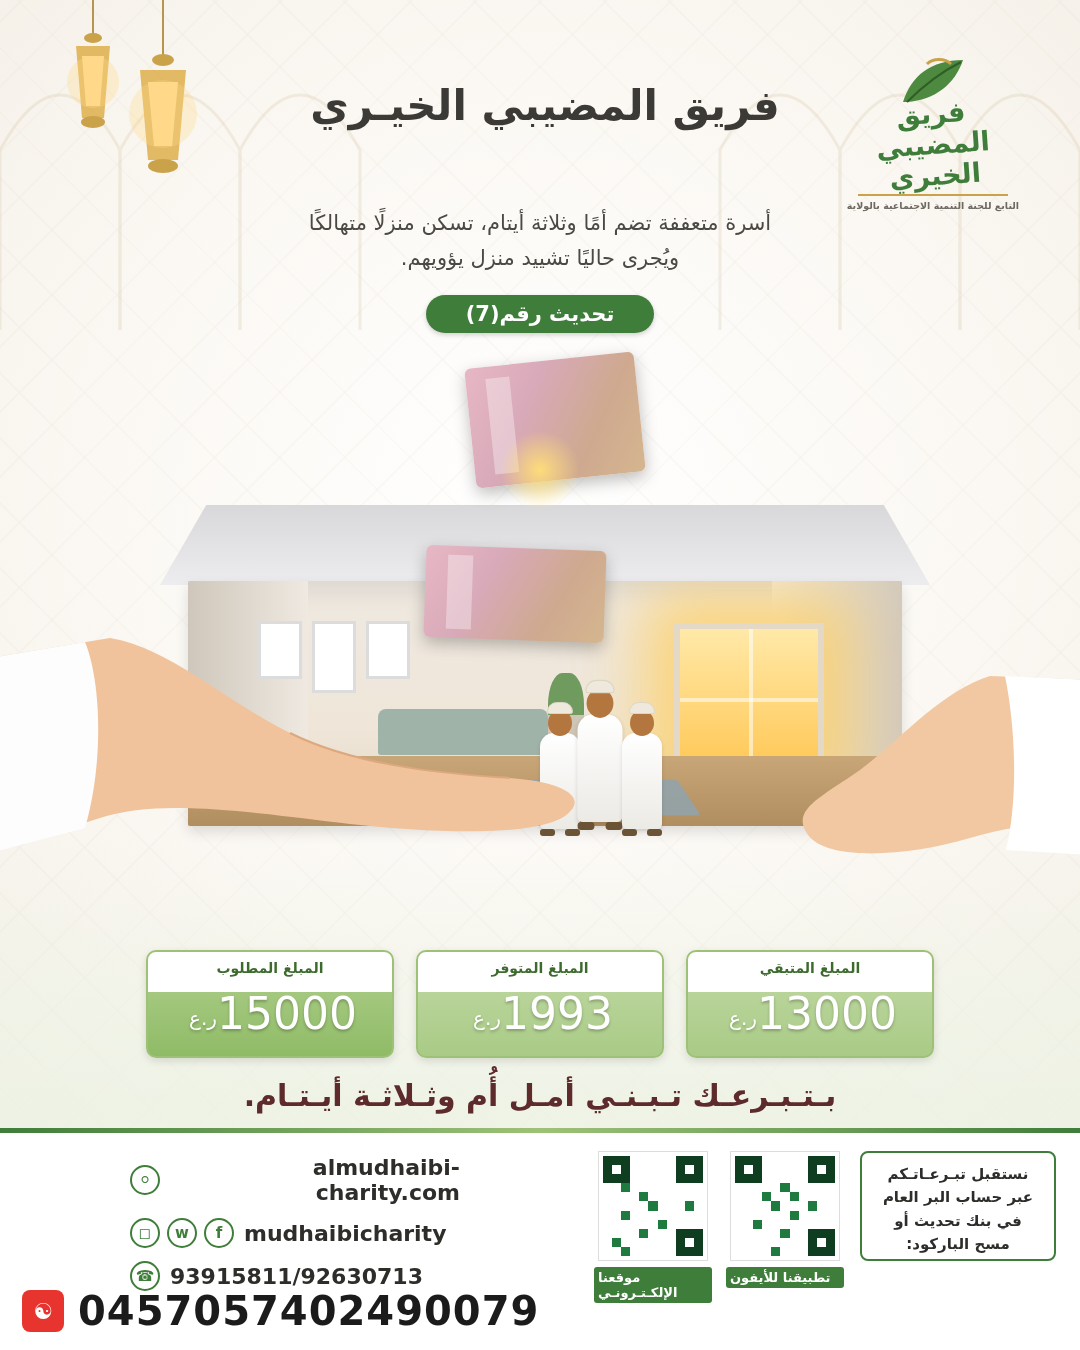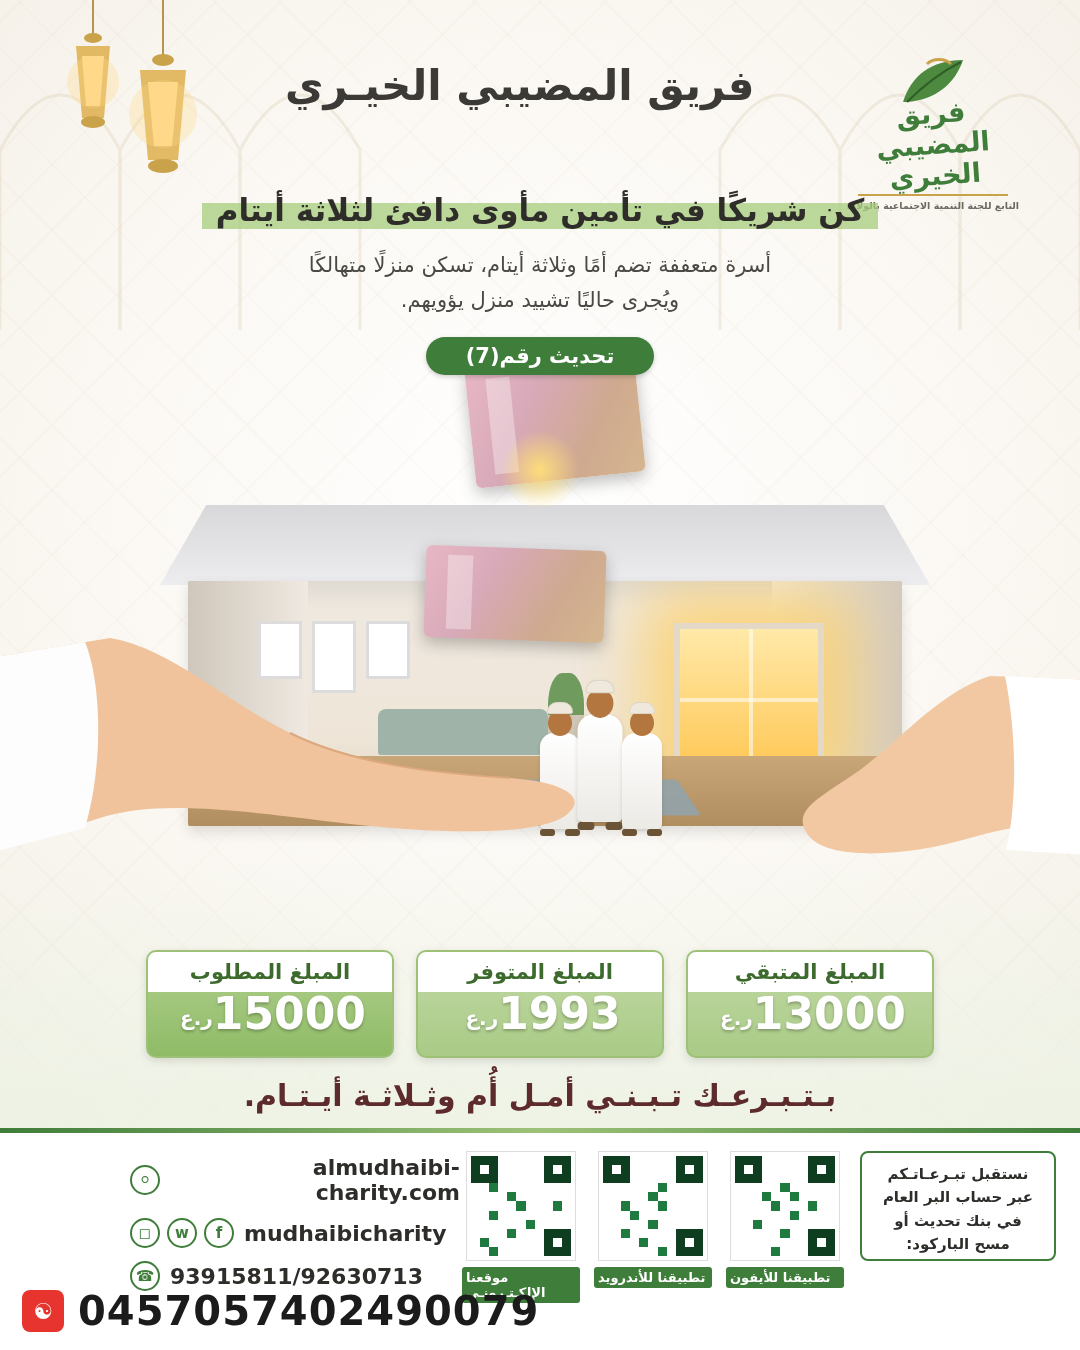--- a/index.html
+++ b/index.html
@@ -53,22 +53,22 @@
     transform: rotate(-4deg);
   }
   .logo .logo-sub {
     font-size: 9.5px; color: #6d6a62; margin-top: 4px; font-weight: bold;
   }
   .logo .logo-rule {
     width: 150px; height: 2px; background: #c9a24a; margin: 3px auto 0;
   }
 
   .title-block {
-    position: absolute; right: 275px; top: 20px; width: 520px;
-    text-align: left;
+    position: absolute; right: 275px; top: 40px; width: 520px;
+    text-align: center;
   }
   .title-main {
     font-size: 42px; font-weight: bold; color: #3c3a36;
     letter-spacing: 1px; line-height: 1.25;
   }
   .title-sub {
     font-size: 25px; color: #4a4843; margin-top: 8px;
   }
   .title-sub b { color: #3f7d3a; }
 
@@ -225,25 +225,25 @@
   .amount-card {
     width: 248px; height: 108px;
     background: linear-gradient(to bottom, #ffffff 0%, #ffffff 38%, #b9d49a 38%, #a9cb86 100%);
     border: 2px solid #9dc277;
     border-radius: 10px;
     box-shadow: 0 3px 8px rgba(0,0,0,.12);
     text-align: center;
     padding-top: 8px;
   }
   .amount-card .label {
-    font-size: 21px; color: #3d6b2e; font-weight: bold;
+    font-size: 14px; color: #3d6b2e; font-weight: bold;
   }
   .amount-card .value {
-    margin-top: 4px;
-    font-size: 44px; font-weight: bold; color: #ffffff;
+    margin-top: 12px;
+    font-size: 44px; font-weight: normal; color: #ffffff;
     text-shadow: 0 2px 3px rgba(0,0,0,.25);
     direction: rtl;
   }
   .amount-card .value .cur { font-size: 20px; margin-left: 6px; vertical-align: 4px; }
   .amount-card.highlight {
     background: linear-gradient(to bottom, #ffffff 0%, #ffffff 38%, #a4c87f 38%, #8fbb66 100%);
   }
 
   .slogan {
     position: absolute; top: 1078px; left:0; right:0; z-index: 10;
@@ -362,21 +362,20 @@
       <ellipse cx="125" cy="62" rx="11" ry="6" fill="#c9a24a"></ellipse>
       <path d="M102,72 L148,72 L140,162 L110,162 Z" fill="#e0b55c" opacity="0.95"></path>
       <path d="M110,84 L140,84 L134,148 L116,148 Z" fill="#ffd98a"></path>
       <ellipse cx="125" cy="168" rx="15" ry="7" fill="#c9a24a"></ellipse>
       <circle cx="125" cy="116" r="34" fill="#ffd98a" opacity="0.32"></circle>
     </g>
   </svg>
 </div>
 
 <div class="campaign">
-  <div class="headline">كن شريكًا في تأمين مأوى دافئ لثلاثة أيتام</div>
   <div class="paragraph">
     <div>أسرة متعففة تضم أمًا وثلاثة أيتام، تسكن منزلًا متهالكًا</div>
     <div>ويُجرى حاليًا تشييد منزل يؤويهم.</div>
   </div>
   <div class="update-pill">تحديث رقم(7)</div>
 </div>
 
 <div class="illustration">
 
   <div class="coin-glow"></div>
@@ -507,40 +506,20 @@
       <div class="qr-cap">تطبيقنا للأيفون</div>
     </div>
     <div class="qr-item">
       <div class="qr-box">
         <i class="dark" style="grid-area:1/1/4/4"></i>
           <i class="dark" style="grid-area:1/9/4/12"></i>
         <i class="dark" style="grid-area:9/1/12/4"></i>
         <i style="grid-area:2/2/3/3;background:#fff"></i>
           <i style="grid-area:2/10/3/11;background:#fff"></i>
           <i style="grid-area:10/2/11/3;background:#fff"></i>
-        <i style="grid-area:5/6/6/7"></i>
-          <i style="grid-area:6/5/7/6"></i>
-          <i style="grid-area:7/8/8/9"></i>
-        <i style="grid-area:8/6/9/7"></i>
-          <i style="grid-area:9/9/10/10"></i>
-          <i style="grid-area:10/7/11/8"></i>
-        <i style="grid-area:4/5/5/6"></i>
-          <i style="grid-area:11/5/12/6"></i>
-          <i style="grid-area:6/9/7/10"></i>
-      </div>
-      <div class="qr-cap">تطبيقنا للأندرويد</div>
-    </div>
-    <div class="qr-item">
-      <div class="qr-box">
-        <i class="dark" style="grid-area:1/1/4/4"></i>
-          <i class="dark" style="grid-area:1/9/4/12"></i>
-        <i class="dark" style="grid-area:9/1/12/4"></i>
-        <i style="grid-area:2/2/3/3;background:#fff"></i>
-          <i style="grid-area:2/10/3/11;background:#fff"></i>
-          <i style="grid-area:10/2/11/3;background:#fff"></i>
         <i style="grid-area:5/7/6/8"></i>
           <i style="grid-area:6/6/7/7"></i>
           <i style="grid-area:7/9/8/10"></i>
         <i style="grid-area:8/5/9/6"></i>
           <i style="grid-area:9/7/10/8"></i>
           <i style="grid-area:11/9/12/10"></i>
         <i style="grid-area:4/9/5/10"></i>
           <i style="grid-area:10/10/11/11"></i>
           <i style="grid-area:6/2/7/3"></i>
       </div>

